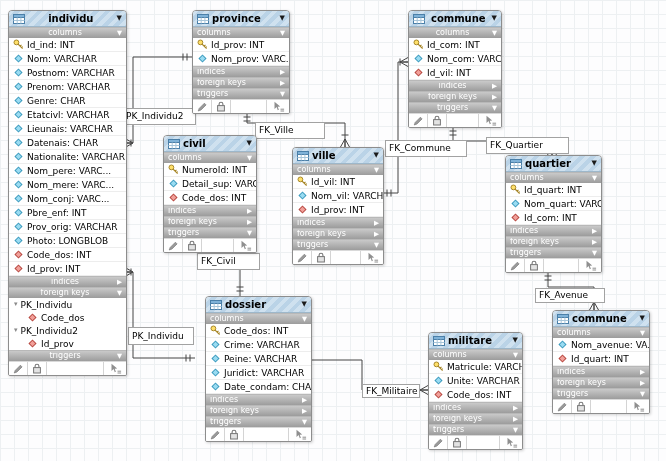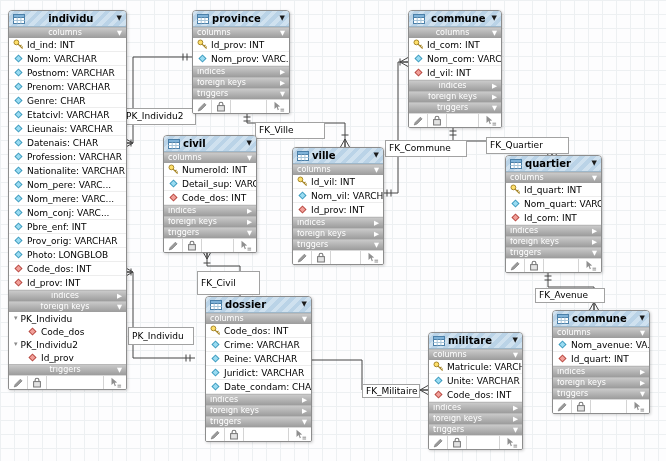--- a/index.html
+++ b/index.html
@@ -115,21 +115,21 @@
       <line x1="590.5" y1="298" x2="597.5" y2="298" stroke="#454545" stroke-width="1"></line>
       <line x1="594" y1="302" x2="589.5" y2="310" stroke="#454545" stroke-width="1"></line>
       <line x1="594" y1="302" x2="594" y2="310" stroke="#454545" stroke-width="1"></line>
       <line x1="594" y1="302" x2="598.5" y2="310" stroke="#454545" stroke-width="1"></line>
     </svg>
 <div class="conn-label" style="left: 122px; top: 108px; width: 74px; height: 17px;">PK_Individu2</div>
     <div class="conn-label" style="left: 128px; top: 327px; width: 66px; height: 18px;">PK_Individu</div>
     <div class="conn-label" style="left: 255px; top: 122px; width: 70px; height: 17px;">FK_Ville</div>
     <div class="conn-label" style="left: 385px; top: 140px; width: 82px; height: 17px;">FK_Commune</div>
     <div class="conn-label" style="left: 470px; top: 137px; width: 83px; height: 17px; margin-left: 16px;">FK_Quartier</div>
-    <div class="conn-label" style="left: 197px; top: 271px; width: 63px; height: 24px;">FK_Civil</div>
+    <div class="conn-label" style="left: 197px; top: 253px; width: 63px; height: 17px;">FK_Civil</div>
     <div class="conn-label" style="left: 362px; top: 384px; width: 58px; height: 14px;">FK_Militaire</div>
     <div class="conn-label" style="left: 535px; top: 288px; width: 70px; height: 15px;">FK_Avenue</div>
     <div class="db-table" style="left: 8px; top: 10px; width: 117px; text-align: center;">
       <div class="tbl-header">
         <span class="cicon">
           <svg width="12" height="10" viewBox="0 0 12 10">
             <rect x="0.5" y="0.5" width="11" height="9" fill="#fff" stroke="#4a7fa8"></rect>
             <rect x="0.5" y="0.5" width="11" height="3" fill="#7fb2d8" stroke="#4a7fa8"></rect>
             <line x1="4.2" y1="3.5" x2="4.2" y2="9.5" stroke="#a8c6da"></line>
             <line x1="7.9" y1="3.5" x2="7.9" y2="9.5" stroke="#a8c6da"></line>
@@ -207,28 +207,20 @@
           </svg>
         </span>
         <span>Datenais: CHAR</span>
       </div>
       <div class="tbl-row">
         <span class="cicon">
           <svg width="9" height="9" viewBox="0 0 9 9">
             <rect x="2.1" y="2.1" width="4.8" height="4.8" transform="rotate(45 4.5 4.5)" fill="#9adcf2" stroke="#3e9cbf"></rect>
           </svg>
         </span>
-        <span>Profession: VARCHAR</span>
-      </div>
-      <div class="tbl-row">
-        <span class="cicon">
-          <svg width="9" height="9" viewBox="0 0 9 9">
-            <rect x="2.1" y="2.1" width="4.8" height="4.8" transform="rotate(45 4.5 4.5)" fill="#9adcf2" stroke="#3e9cbf"></rect>
-          </svg>
-        </span>
         <span>Nationalite: VARCHAR</span>
       </div>
       <div class="tbl-row">
         <span class="cicon">
           <svg width="9" height="9" viewBox="0 0 9 9">
             <rect x="2.1" y="2.1" width="4.8" height="4.8" transform="rotate(45 4.5 4.5)" fill="#9adcf2" stroke="#3e9cbf"></rect>
           </svg>
         </span>
         <span>Nom_pere: VARC...</span>
       </div>

